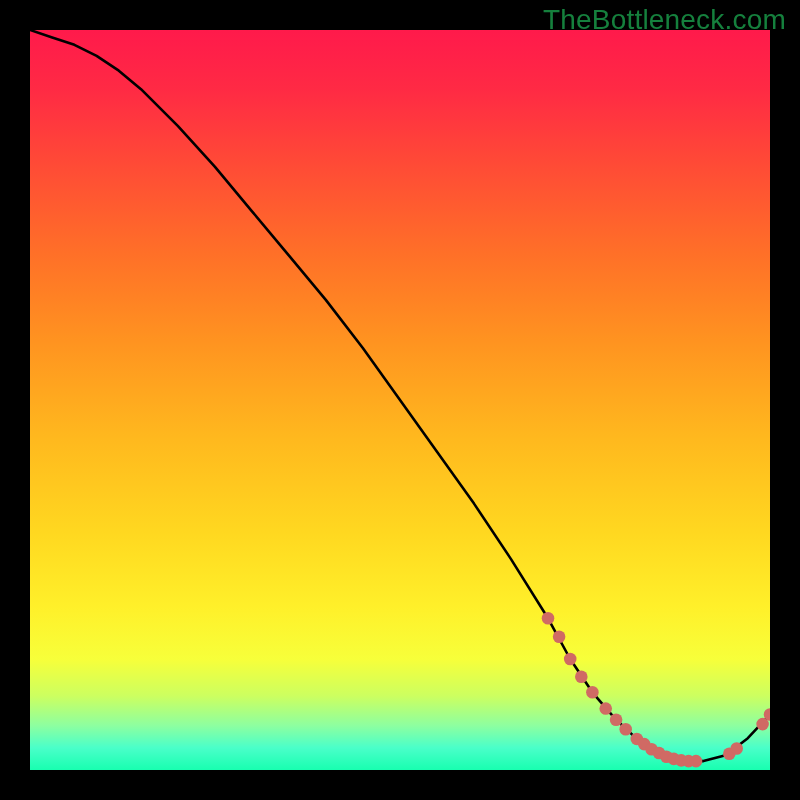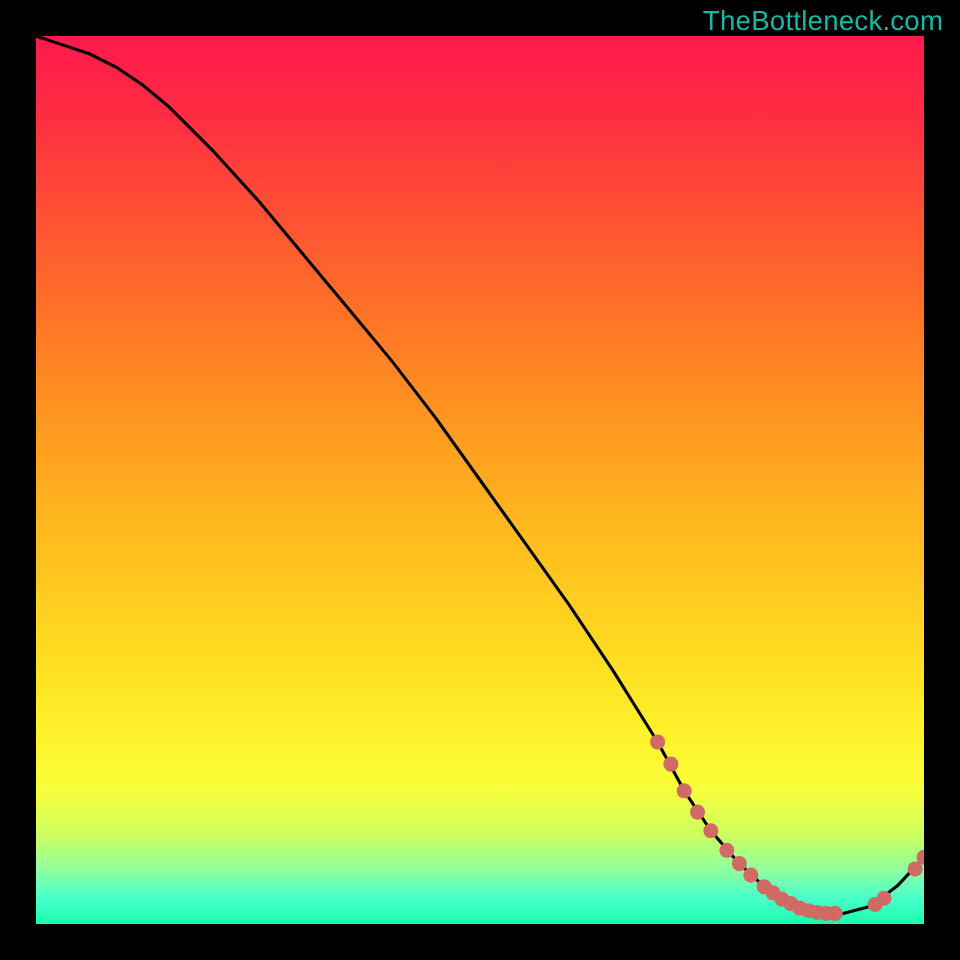--- a/index.html
+++ b/index.html
@@ -7,22 +7,22 @@
     width: 800px;
     height: 800px;
     background: #000;
     position: relative;
     font-family: Arial, Helvetica, sans-serif;
   }
   .watermark {
     position: absolute;
     top: 4px;
     right: 14px;
-    color: #14b8a6;
-    font-size: 23px;
+    color: #15803d;
+    font-size: 28px;
     font-weight: 400;
     letter-spacing: 0.2px;
     z-index: 10;
   }
   .plot {
     position: absolute;
     top: 30px;
     left: 30px;
     width: 740px;
     height: 740px;

